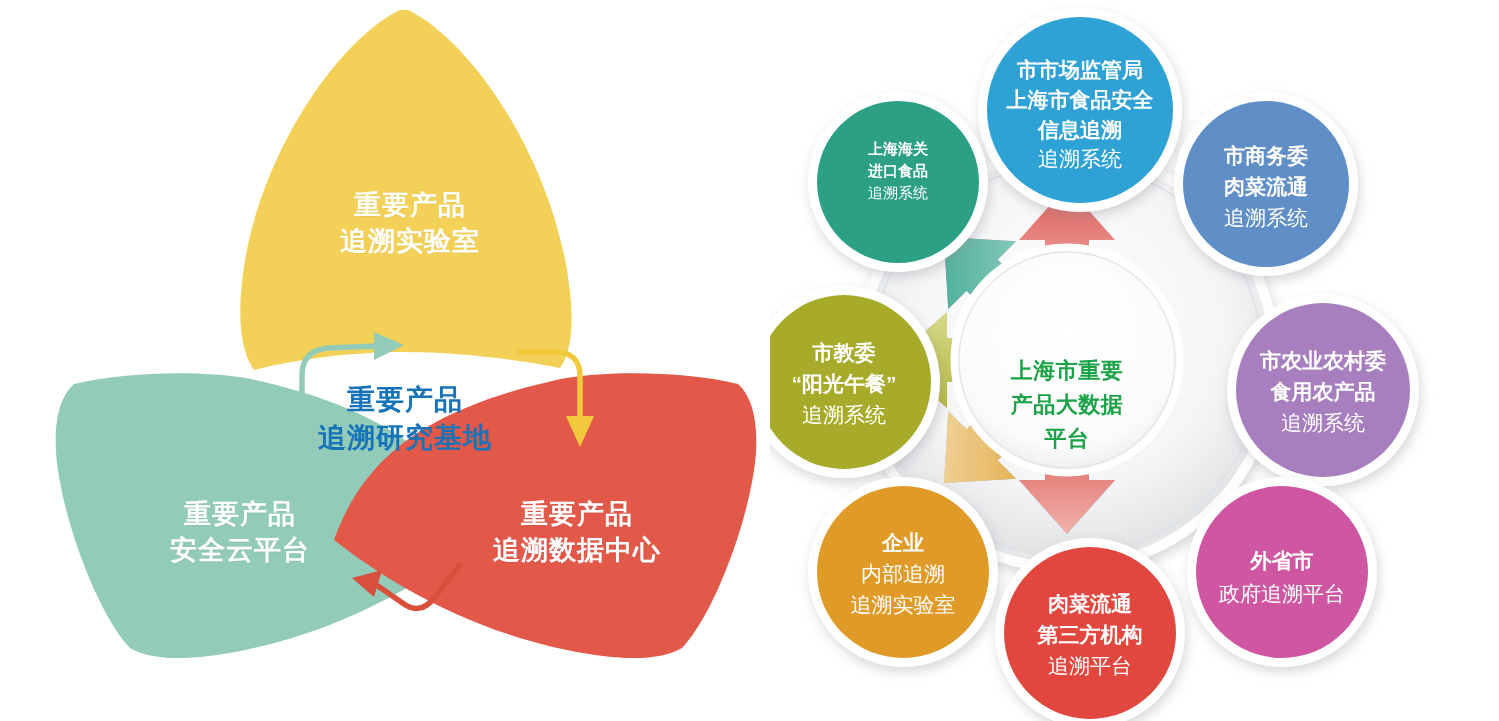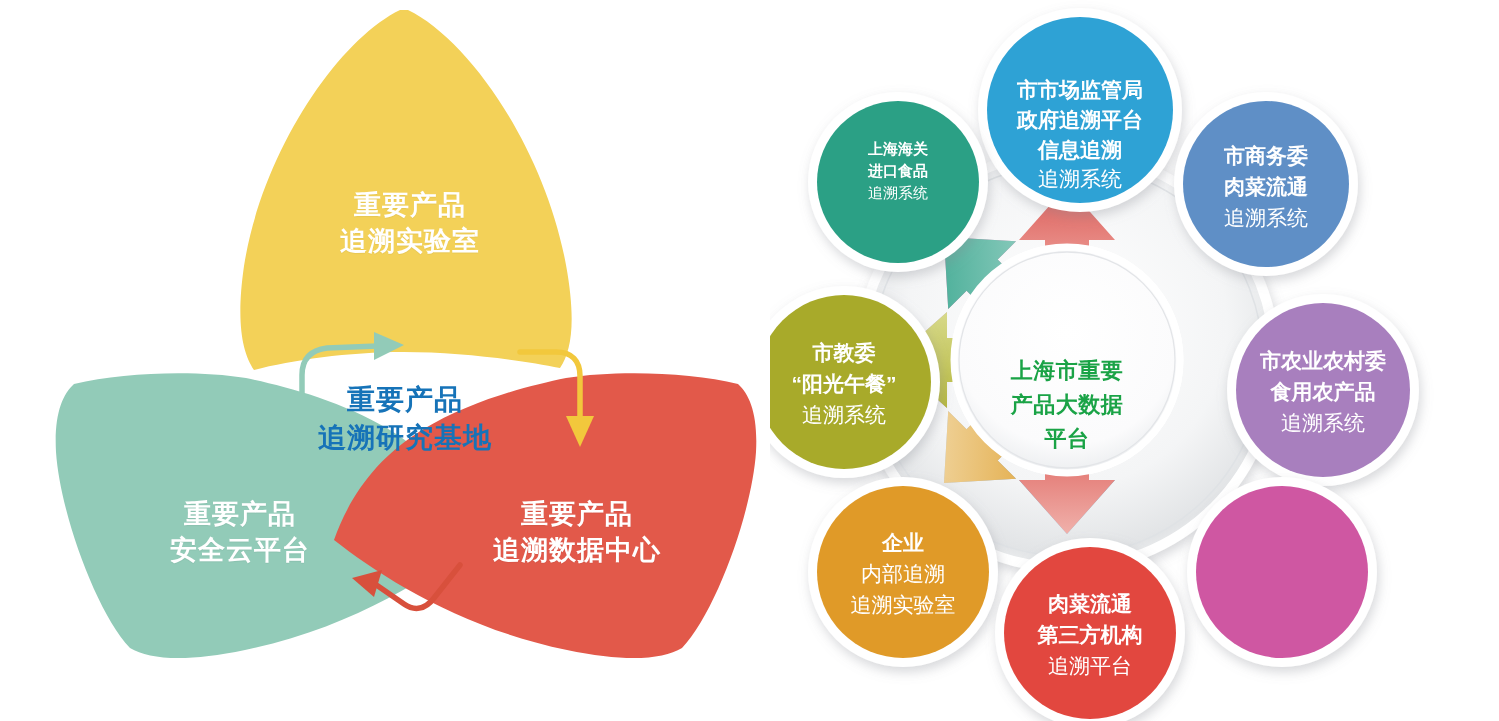--- a/index.html
+++ b/index.html
@@ -308,23 +308,23 @@
         </g>
       </g>
     </svg>
 
     <div id="hub-center-label" style="left:222px; top:318px; width:150px; font-size:22px; line-height:1.55; letter-spacing:0.5px;">
       <span>上海市重要</span>
       <span>产品大数据</span>
       <span>平台</span>
     </div>
 
-    <div class="node-label" style="left:205px; top:55px; width:210px; font-size:21px; line-height:1.42;margin-top:20px;">
+    <div class="node-label" style="left:205px; top:55px; width:210px; font-size:21px; line-height:1.42;">
       <span class="l-strong">市市场监管局</span>
-      <span class="l-strong">政府追溯平台</span>
+      <span class="l-strong">上海市食品安全</span>
       <span class="l-strong">信息追溯</span>
       <span class="l-light">追溯系统</span>
     </div>
 
     <div class="node-label" style="left:28px; top:138px; width:200px; font-size:15px; line-height:1.48;">
       <span class="l-strong">上海海关</span>
       <span class="l-strong">进口食品</span>
       <span class="l-light">追溯系统</span>
     </div>
 
@@ -345,20 +345,24 @@
       <span class="l-strong">食用农产品</span>
       <span class="l-light">追溯系统</span>
     </div>
 
     <div class="node-label" style="left:33px; top:527px; width:200px; font-size:21px; line-height:1.48;">
       <span class="l-strong">企业</span>
       <span class="l-light">内部追溯</span>
       <span class="l-light">追溯实验室</span>
     </div>
 
+    <div class="node-label" style="left:412px; top:545px; width:200px; font-size:21px; line-height:1.55;">
+      <span class="l-strong">外省市</span>
+      <span class="l-light">政府追溯平台</span>
+    </div>
 
     <div class="node-label" style="left:220px; top:588px; width:200px; font-size:21px; line-height:1.48;">
       <span class="l-strong">肉菜流通</span>
       <span class="l-strong">第三方机构</span>
       <span class="l-light">追溯平台</span>
     </div>
 
   </div>
 </div>
 

